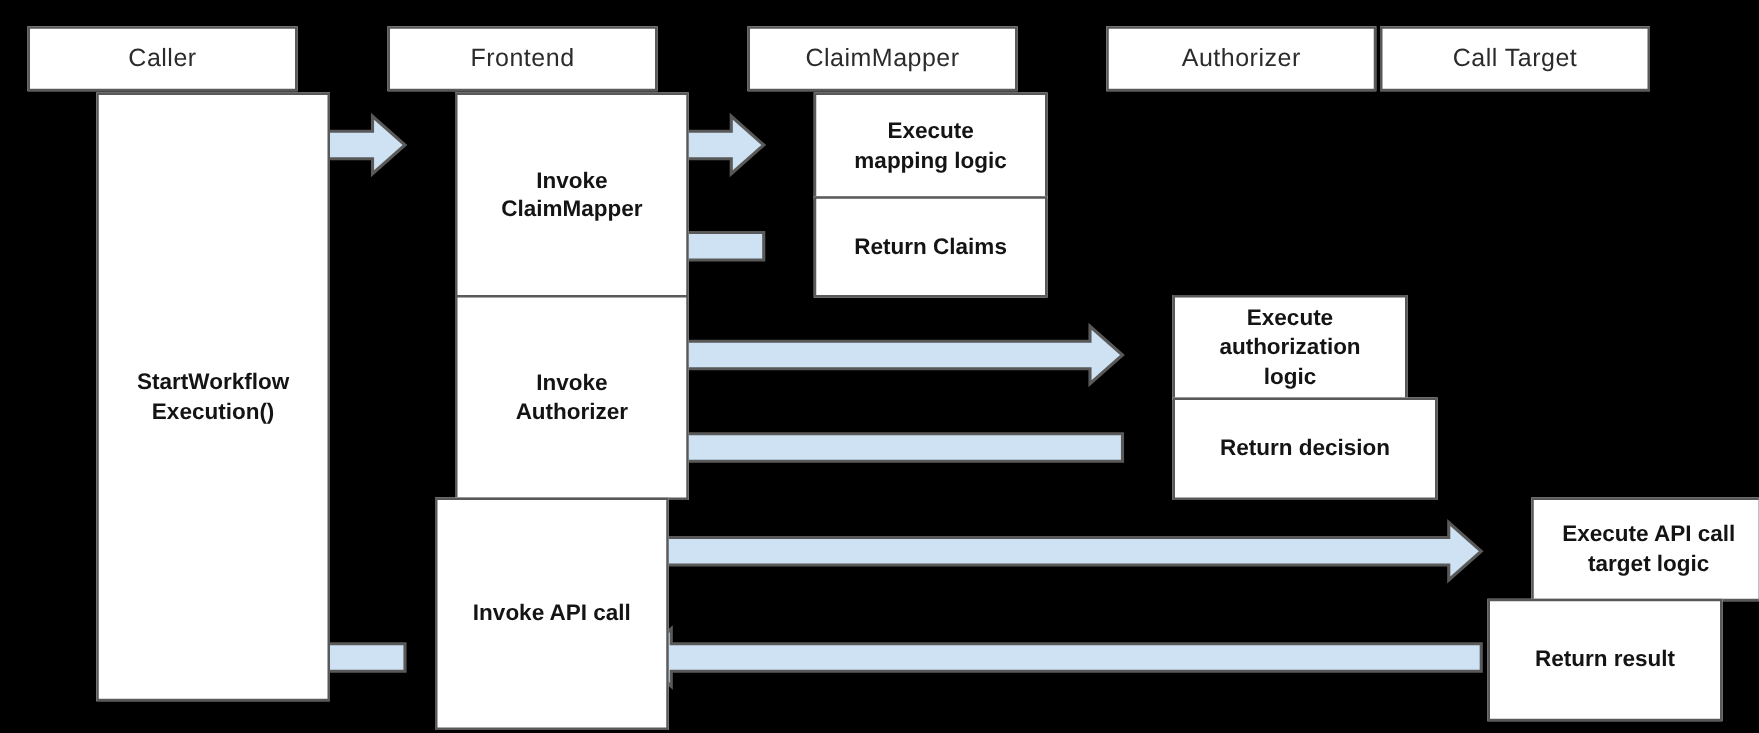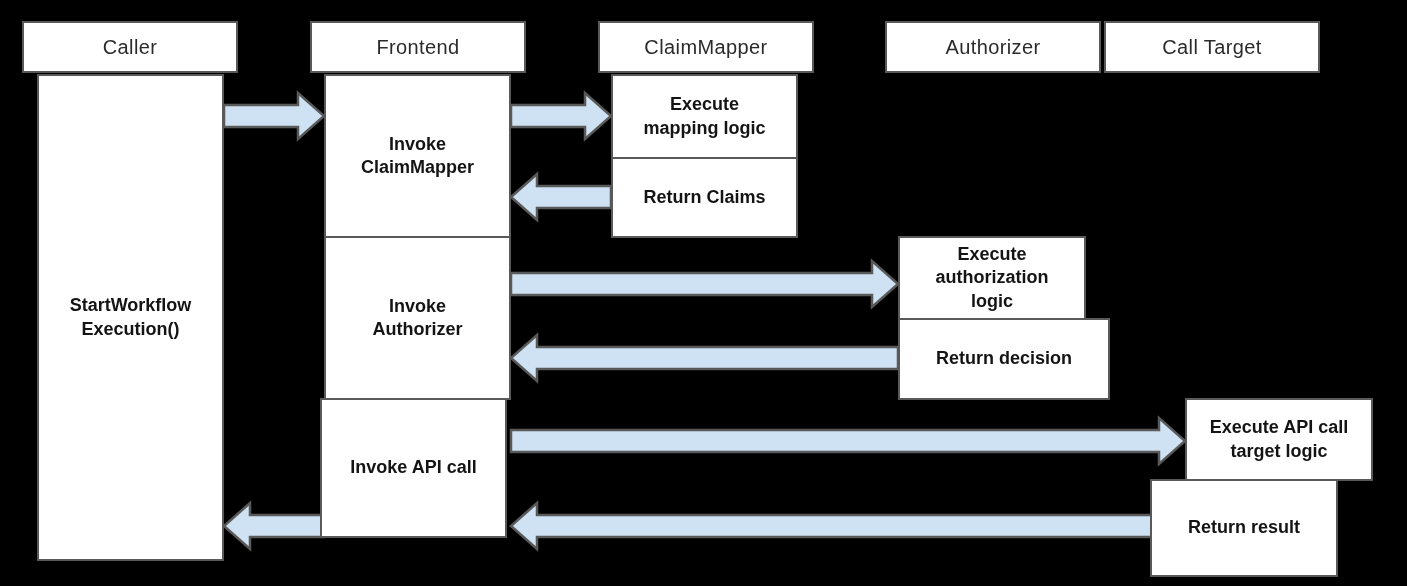--- a/index.html
+++ b/index.html
@@ -18,21 +18,21 @@
   .actor-header{
     position:absolute;top:21px;height:52px;width:216px;
     background:var(--box-fill);border:2px solid var(--box-border);
     display:flex;align-items:center;justify-content:center;
     font-size:20px;font-weight:400;color:var(--header-text);letter-spacing:.4px;
   }
   .box{
     position:absolute;background:var(--box-fill);border:2px solid var(--box-border);
     display:flex;align-items:center;justify-content:center;text-align:center;
     font-size:18px;font-weight:700;color:var(--label-text);
-    line-height:1.3;white-space:pre-line;padding:2px 6px;
+    line-height:1.3;white-space:pre-line;padding:2px 6px;margin-left:40px;
   }
 </style>
 </head>
 <body>
 
 <div class="canvas">
 
   <svg class="arrows-layer" viewBox="0 0 1407 586" xmlns="http://www.w3.org/2000/svg">
     <polygon class="arrow" points="224,105 298,105 298,93 324,116 298,139 298,127 224,127" fill="#cfe2f3" stroke="#595959"></polygon>
     <polygon class="arrow" points="511,105 585,105 585,93 611,116 585,139 585,127 511,127" fill="#cfe2f3" stroke="#595959"></polygon>
@@ -50,21 +50,21 @@
   <div class="actor-header" style="left:885px">Authorizer</div>
   <div class="actor-header" style="left:1104px">Call Target</div>
 
   <div class="box" style="left:37px;top:74px;width:187px;height:487px">StartWorkflow
 Execution()</div>
 
   <div class="box" style="left:324px;top:74px;width:187px;height:164px">Invoke
 ClaimMapper</div>
   <div class="box" style="left:324px;top:236px;width:187px;height:164px">Invoke
 Authorizer</div>
-  <div class="box" style="left:320px;top:398px;width:187px;height:140px">Invoke API call</div>
+  <div class="box" style="left:308px;top:398px;width:187px;height:186px">Invoke API call</div>
 
   <div class="box" style="left:611px;top:74px;width:187px;height:85px">Execute
 mapping logic</div>
   <div class="box" style="left:611px;top:157px;width:187px;height:81px">Return Claims</div>
 
   <div class="box" style="left:898px;top:236px;width:188px;height:84px">Execute
 authorization
 logic</div>
   <div class="box" style="left:898px;top:318px;width:212px;height:82px">Return decision</div>
 

